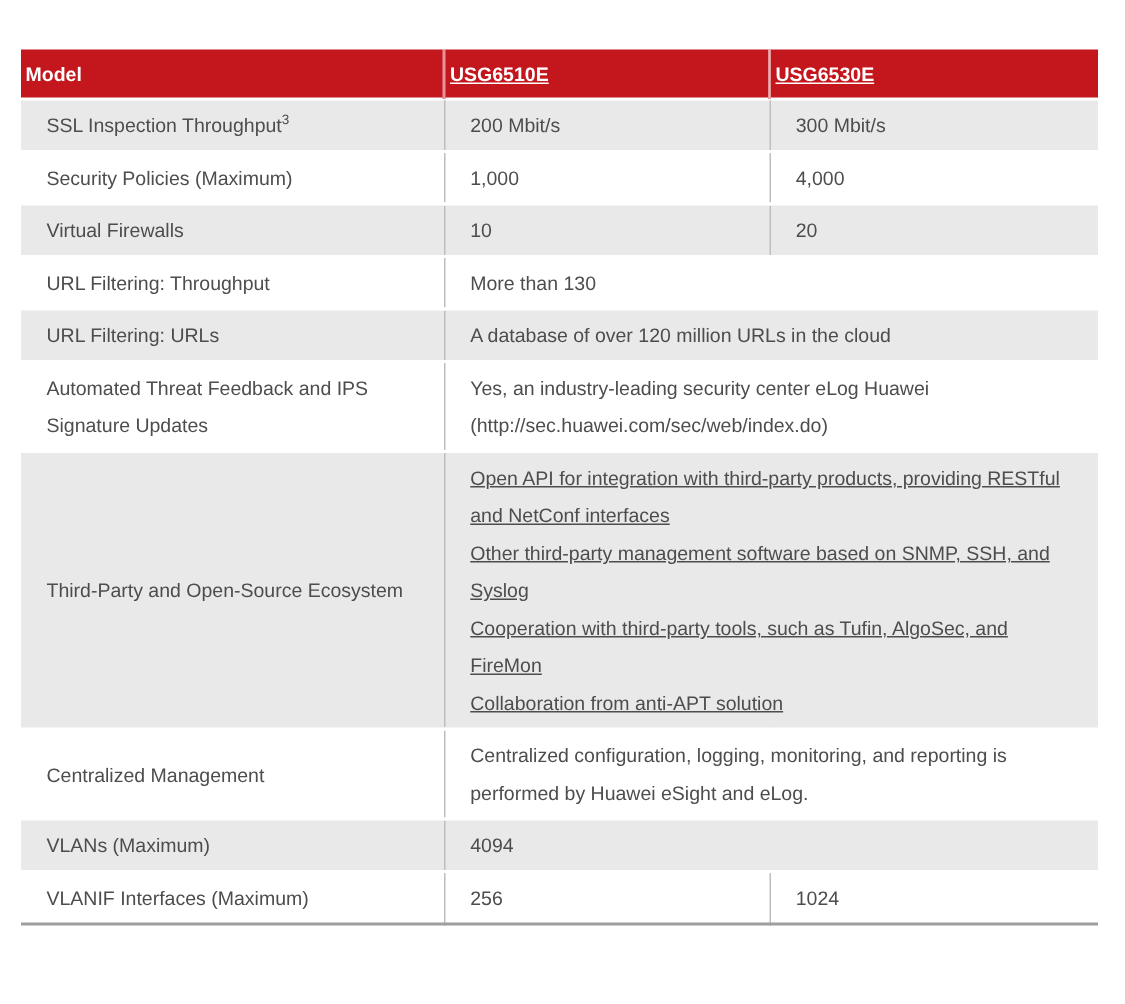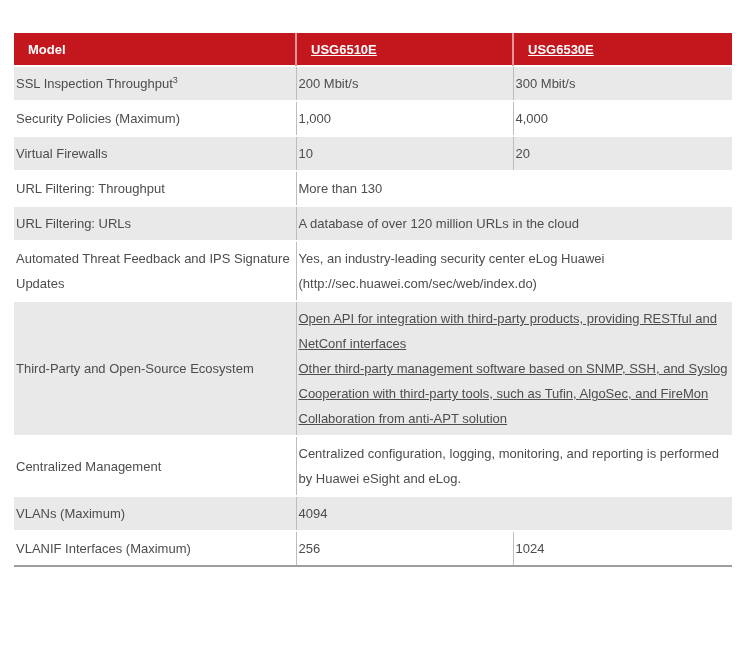--- a/index.html
+++ b/index.html
@@ -37,39 +37,39 @@
   }
   col.c0 { width: 282px; }
   col.c1 { width: 217px; }
   col.c2 { width: 219px; }
   thead th {
     background: var(--header-bg);
     color: var(--header-text);
     font-weight: bold;
     text-align: left;
     height: 33px;
-    padding: 2px 14px;
+    padding: 2px 3px;
     vertical-align: middle;
   }
   thead th + th {
     border-left: 2px solid rgba(255,255,255,0.55);
     text-decoration: underline;
   }
   tbody tr {
     border-top: 2px solid #ffffff;
     height: 35px;
   }
   tbody tr:nth-child(odd) td {
     background: var(--stripe);
   }
   tbody tr:nth-child(even) td {
     background: #ffffff;
   }
   tbody td {
-    padding: 4px 2px;
+    padding: 4px 17px;
     vertical-align: middle;
     line-height: 25px;
   }
   tbody td + td {
     border-left: 1px solid var(--divider);
   }
   td p { margin: 0; text-decoration: underline; }
   sup {
     font-size: 9px;
     line-height: 0;

